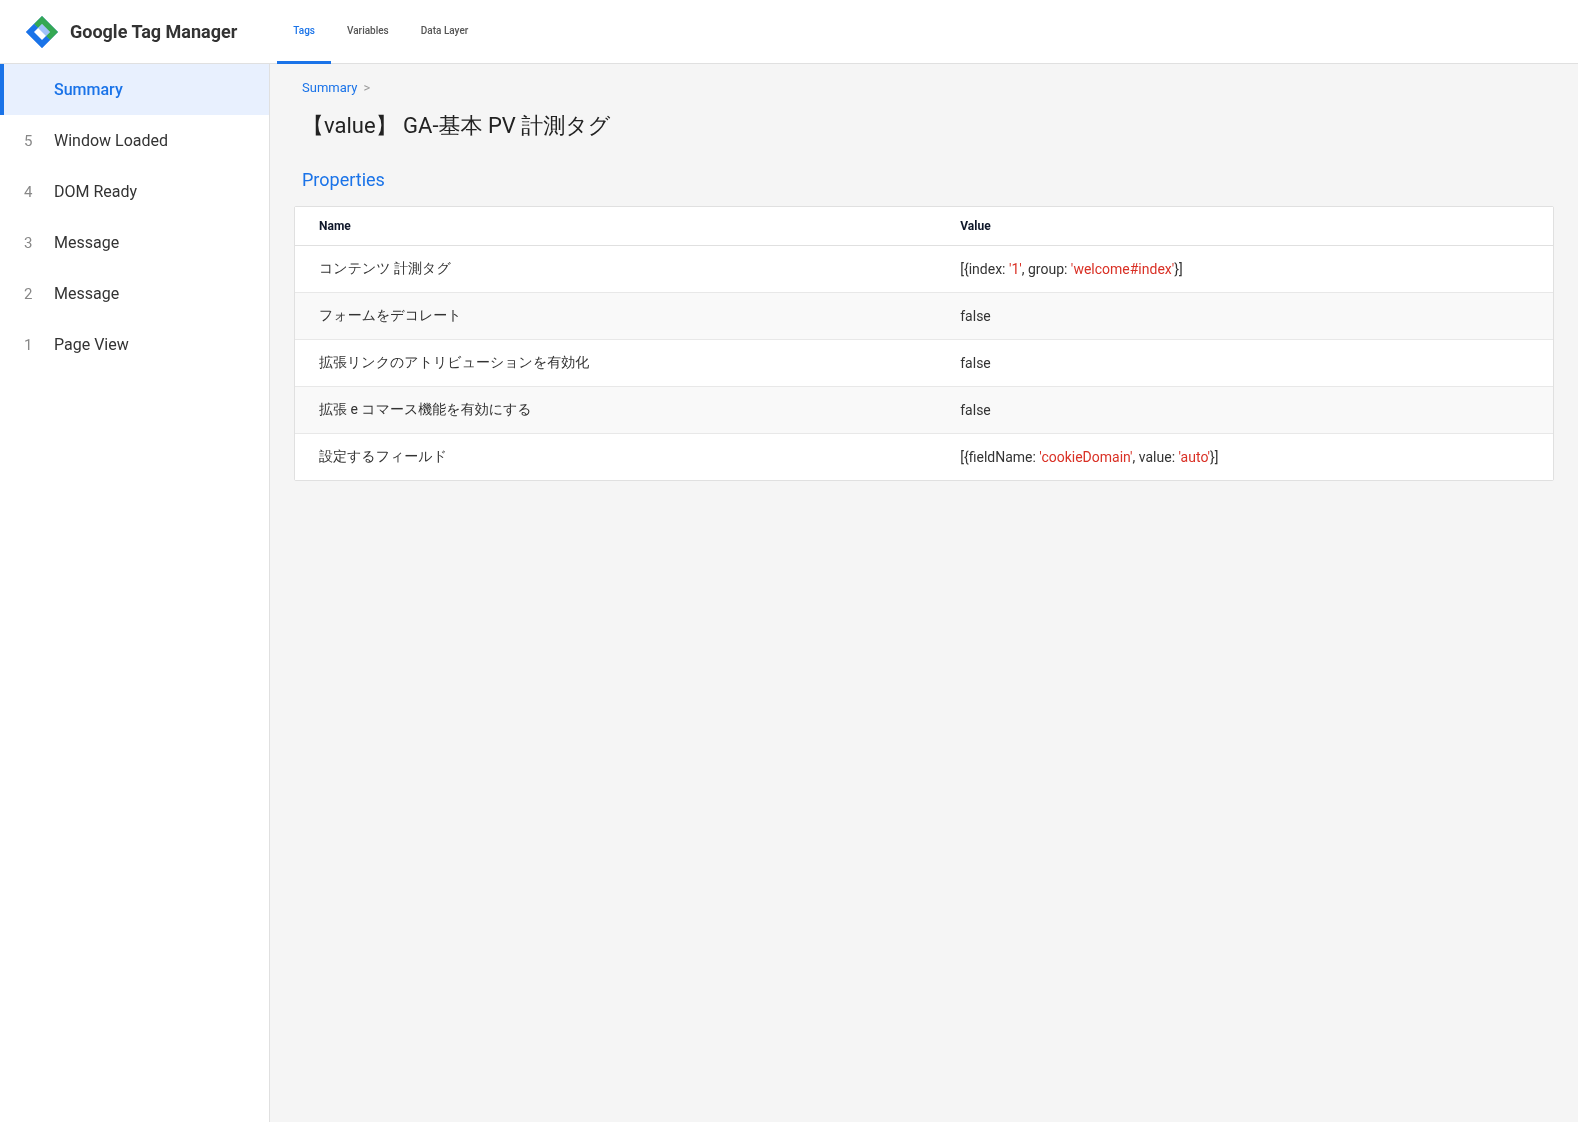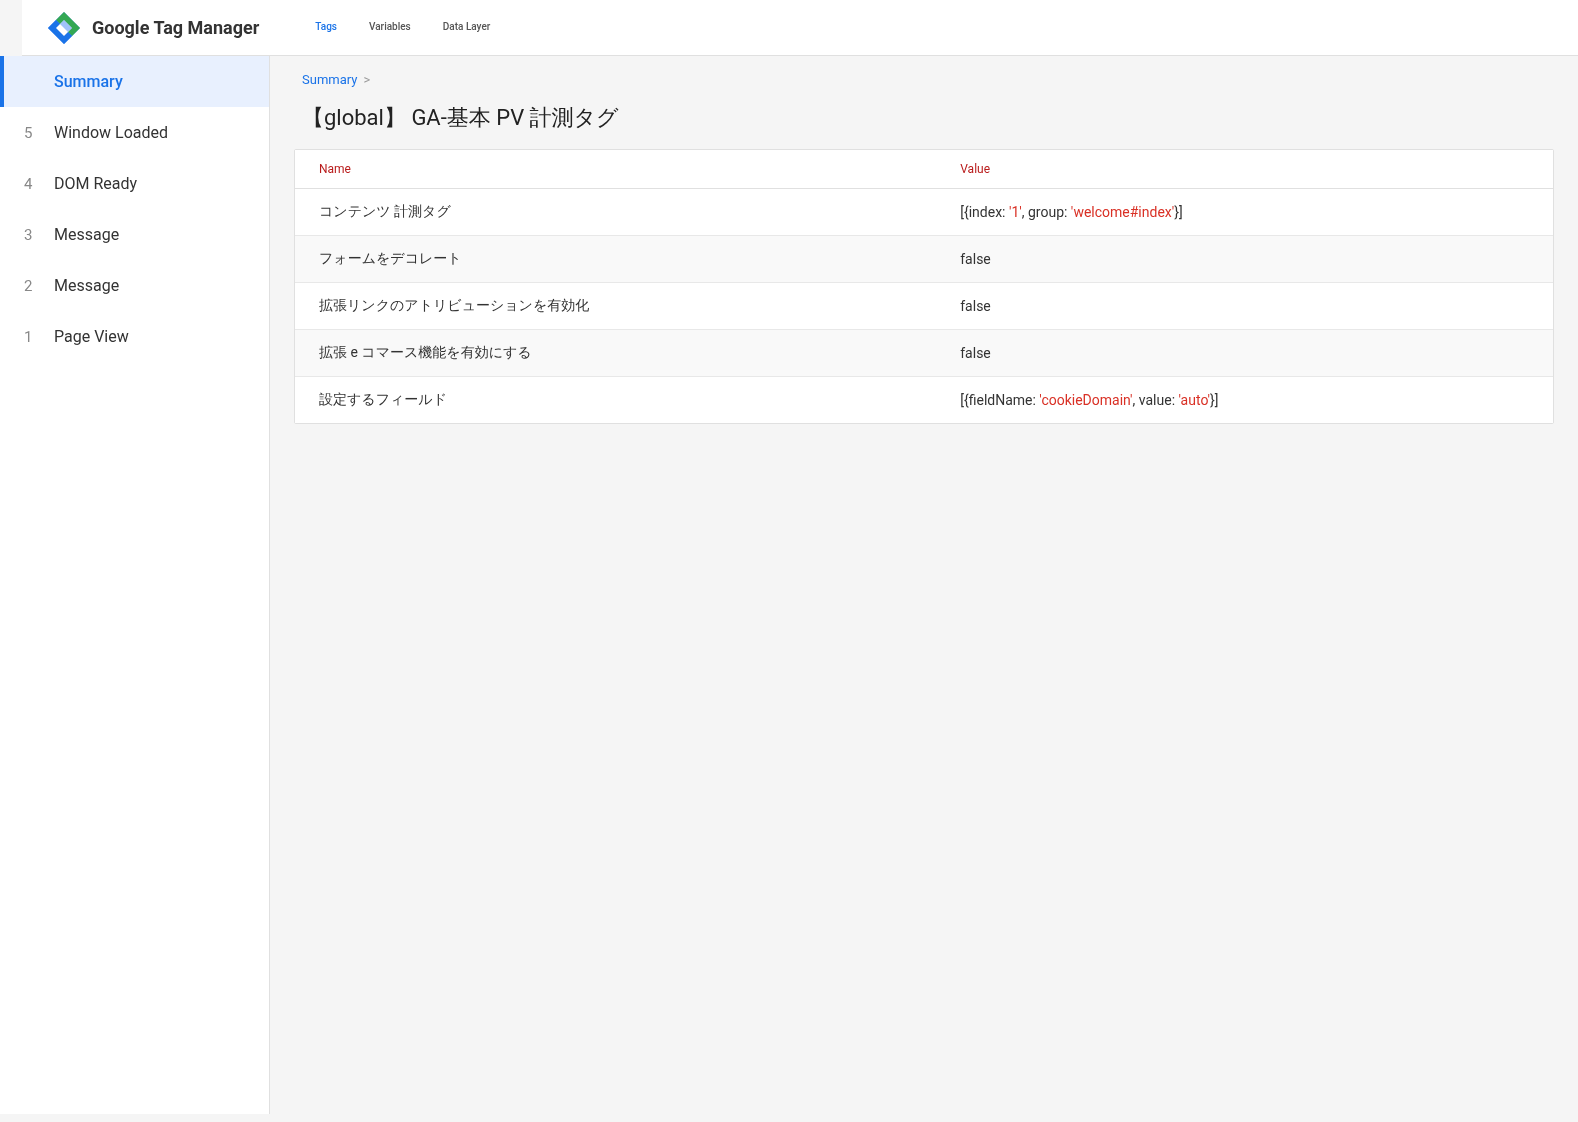--- a/index.html
+++ b/index.html
@@ -5,22 +5,21 @@
     * { box-sizing: border-box; margin: 0; padding: 0; }
     body { font-family: 'Roboto', Arial, sans-serif; background: #f5f5f5; color: #333; font-size: 14px; }
 
     
     .header {
       display: flex;
       align-items: center;
       background: #fff;
       border-bottom: 1px solid #e0e0e0;
       padding: 0 24px;
-      height: 56px;
-      margin-left: 22px;
+      height: 64px;
     }
     .logo-area {
       display: flex;
       align-items: center;
       margin-right: 40px;
     }
     .logo-diamond {
       width: 36px;
       height: 36px;
       margin-right: 10px;
@@ -145,22 +144,22 @@
       border-radius: 2px;
     }
     .props-table {
       width: 100%;
       border-collapse: collapse;
     }
     .props-table th {
       text-align: left;
       padding: 12px 24px;
       font-size: 12px;
-      font-weight: 400;
-      color: #b91c1c;
+      font-weight: 700;
+      color: #0f172a;
       border-bottom: 1px solid #e0e0e0;
       background: #fff;
     }
     .props-table td {
       padding: 14px 24px;
       font-size: 14px;
       color: #333;
       border-bottom: 1px solid #e8e8e8;
       vertical-align: middle;
     }
@@ -231,21 +230,22 @@
       <span class="item-num">1</span>
       <span class="item-label">Page View</span>
     </div>
   </aside>
 
   <main class="content">
     <div class="breadcrumb">
       <span class="breadcrumb-link" style="color:#1a73e8; cursor:pointer;">Summary</span>
       <span class="breadcrumb-separator">&gt;</span>
     </div>
-    <div class="page-title">【global】 GA-基本 PV 計測タグ</div>
+    <div class="page-title">【value】 GA-基本 PV 計測タグ</div>
+    <div class="section-title">Properties</div>
 
     <div class="properties-card">
       <table class="props-table">
         <thead>
           <tr>
             <th>Name</th>
             <th>Value</th>
           </tr>
         </thead>
         <tbody>

